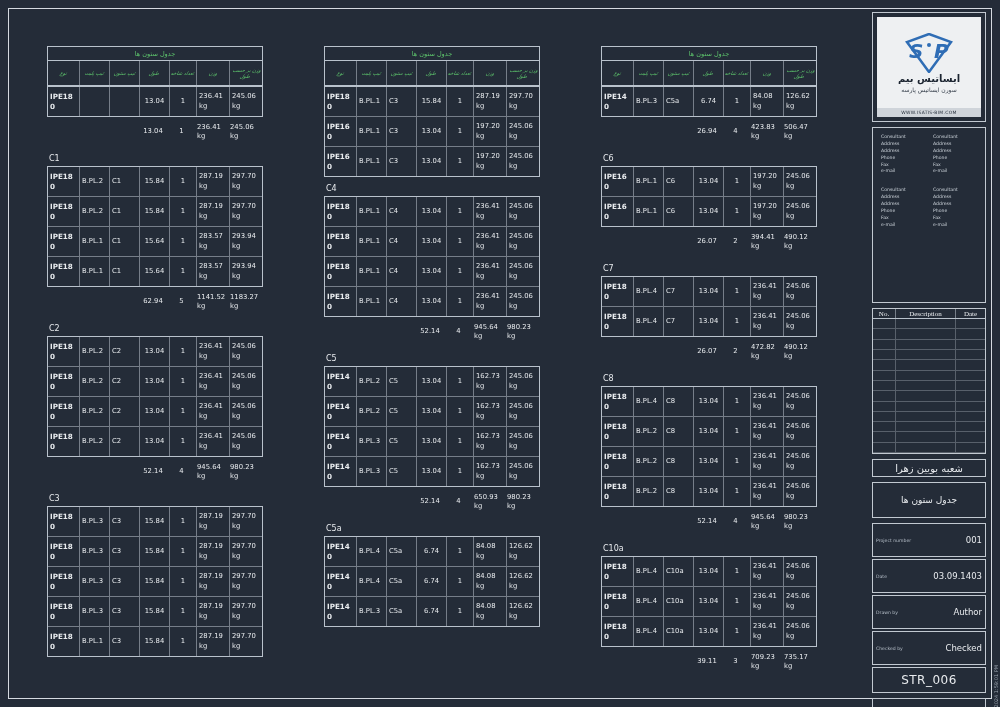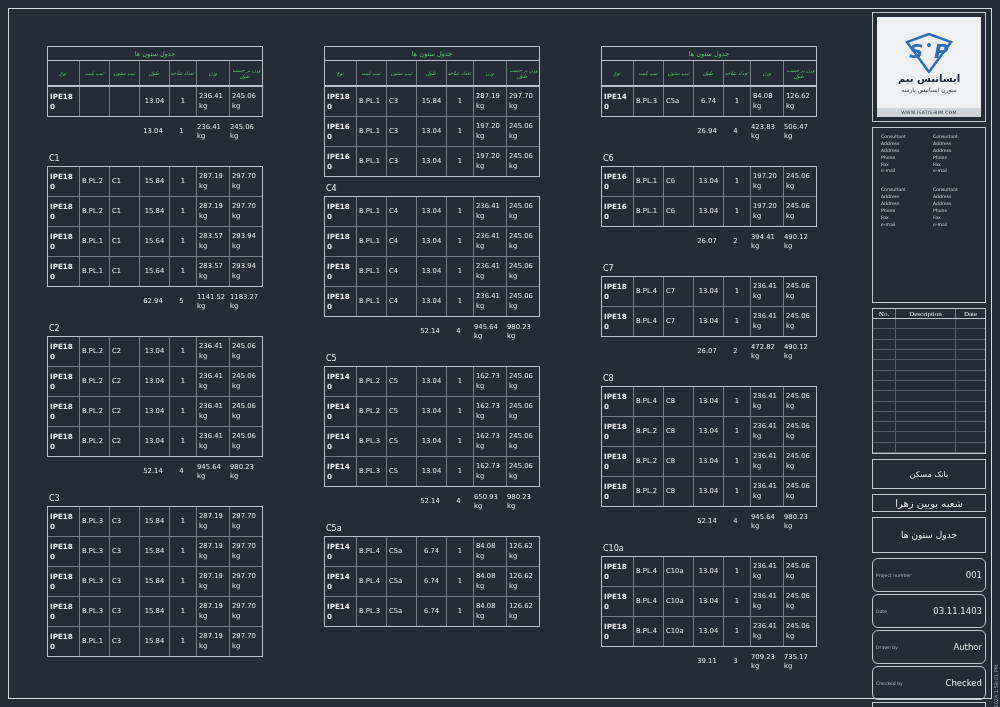--- a/index.html
+++ b/index.html
@@ -66,21 +66,21 @@
   .revhcell{font-size:7px;color:var(--txt);display:flex;align-items:center;justify-content:center;
     border-left:1px solid var(--lineDim);}
   .revhcell:first-child{border-left:none;}
   .revrow{display:grid;grid-template-columns:22px 60px 1fr;height:9.3px;border-bottom:1px solid rgba(185,194,204,.35);}
   .revcell{border-left:1px solid rgba(185,194,204,.35);}
   .revcell:first-child{border-left:none;}
   .fa-box{display:flex;align-items:center;justify-content:center;direction:rtl;}
   .client-box{height:30px;font-size:8px;}
   .branch-box{height:18px;font-size:10px;}
   .stitle-box{height:36px;font-size:9px;}
-  .kv{display:flex;align-items:center;justify-content:space-between;padding:16px 3px;margin-bottom:2px;border-radius:6px;}
+  .kv{display:flex;align-items:center;justify-content:space-between;padding:16px 3px;margin-bottom:2px;}
   .kv .k{font-size:4.6px;color:var(--lbl);}
   .kv .v{font-size:8.5px;color:var(--txt);}
   .kv1{height:18px;}.kv2,.kv3,.kv4{height:16px;}
   .sheetno-box{height:26px;display:flex;align-items:center;justify-content:center;
     font-size:12px;letter-spacing:.5px;}
   .scale-box{height:22px;padding:2px 3px;box-sizing:border-box;margin-bottom:0;}
   .scale-box .k{font-size:4.6px;color:var(--lbl);}
   .stamp{position:absolute;right:1px;bottom:42px;transform:rotate(-90deg);
     transform-origin:right bottom;font-size:5px;color:#9aa3ad;white-space:nowrap;}
 </style>
@@ -728,31 +728,30 @@
             <div class="revcell"></div>
           </div>
           <div class="revrow">
             <div class="revcell"></div>
             <div class="revcell"></div>
             <div class="revcell"></div>
           </div>
         </div>
     </div>
 
-    <div class="tb fa-box client-box">بانک مسکن</div>
     <div class="tb fa-box branch-box">شعبه بویین زهرا</div>
     <div class="tb fa-box stitle-box">جدول ستون ها</div>
 
     <div class="tb kv kv1">
       <span class="k">Project number</span>
       <span class="v">001</span>
     </div>
     <div class="tb kv kv2">
       <span class="k">Date</span>
-      <span class="v">03.11.1403</span>
+      <span class="v">03.09.1403</span>
     </div>
     <div class="tb kv kv3">
       <span class="k">Drawn by</span>
       <span class="v">Author</span>
     </div>
     <div class="tb kv kv4">
       <span class="k">Checked by</span>
       <span class="v">Checked</span>
     </div>
 

